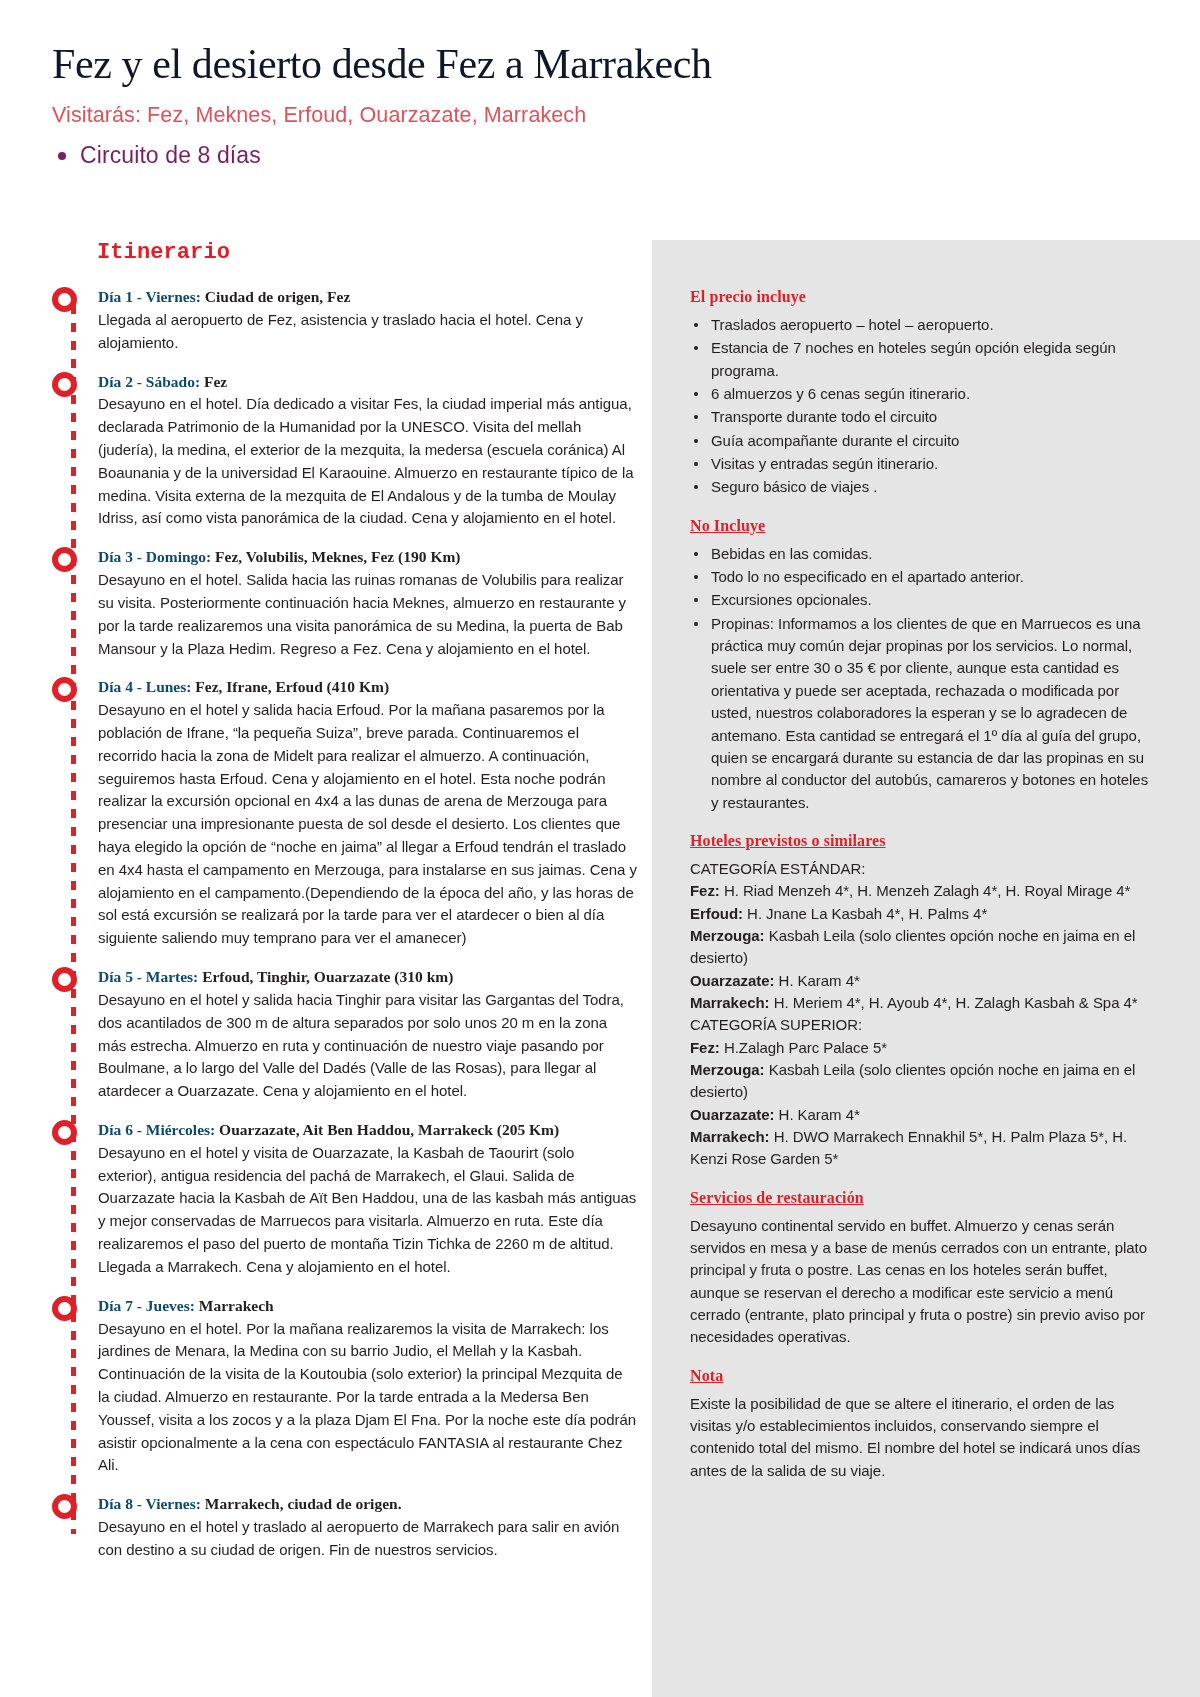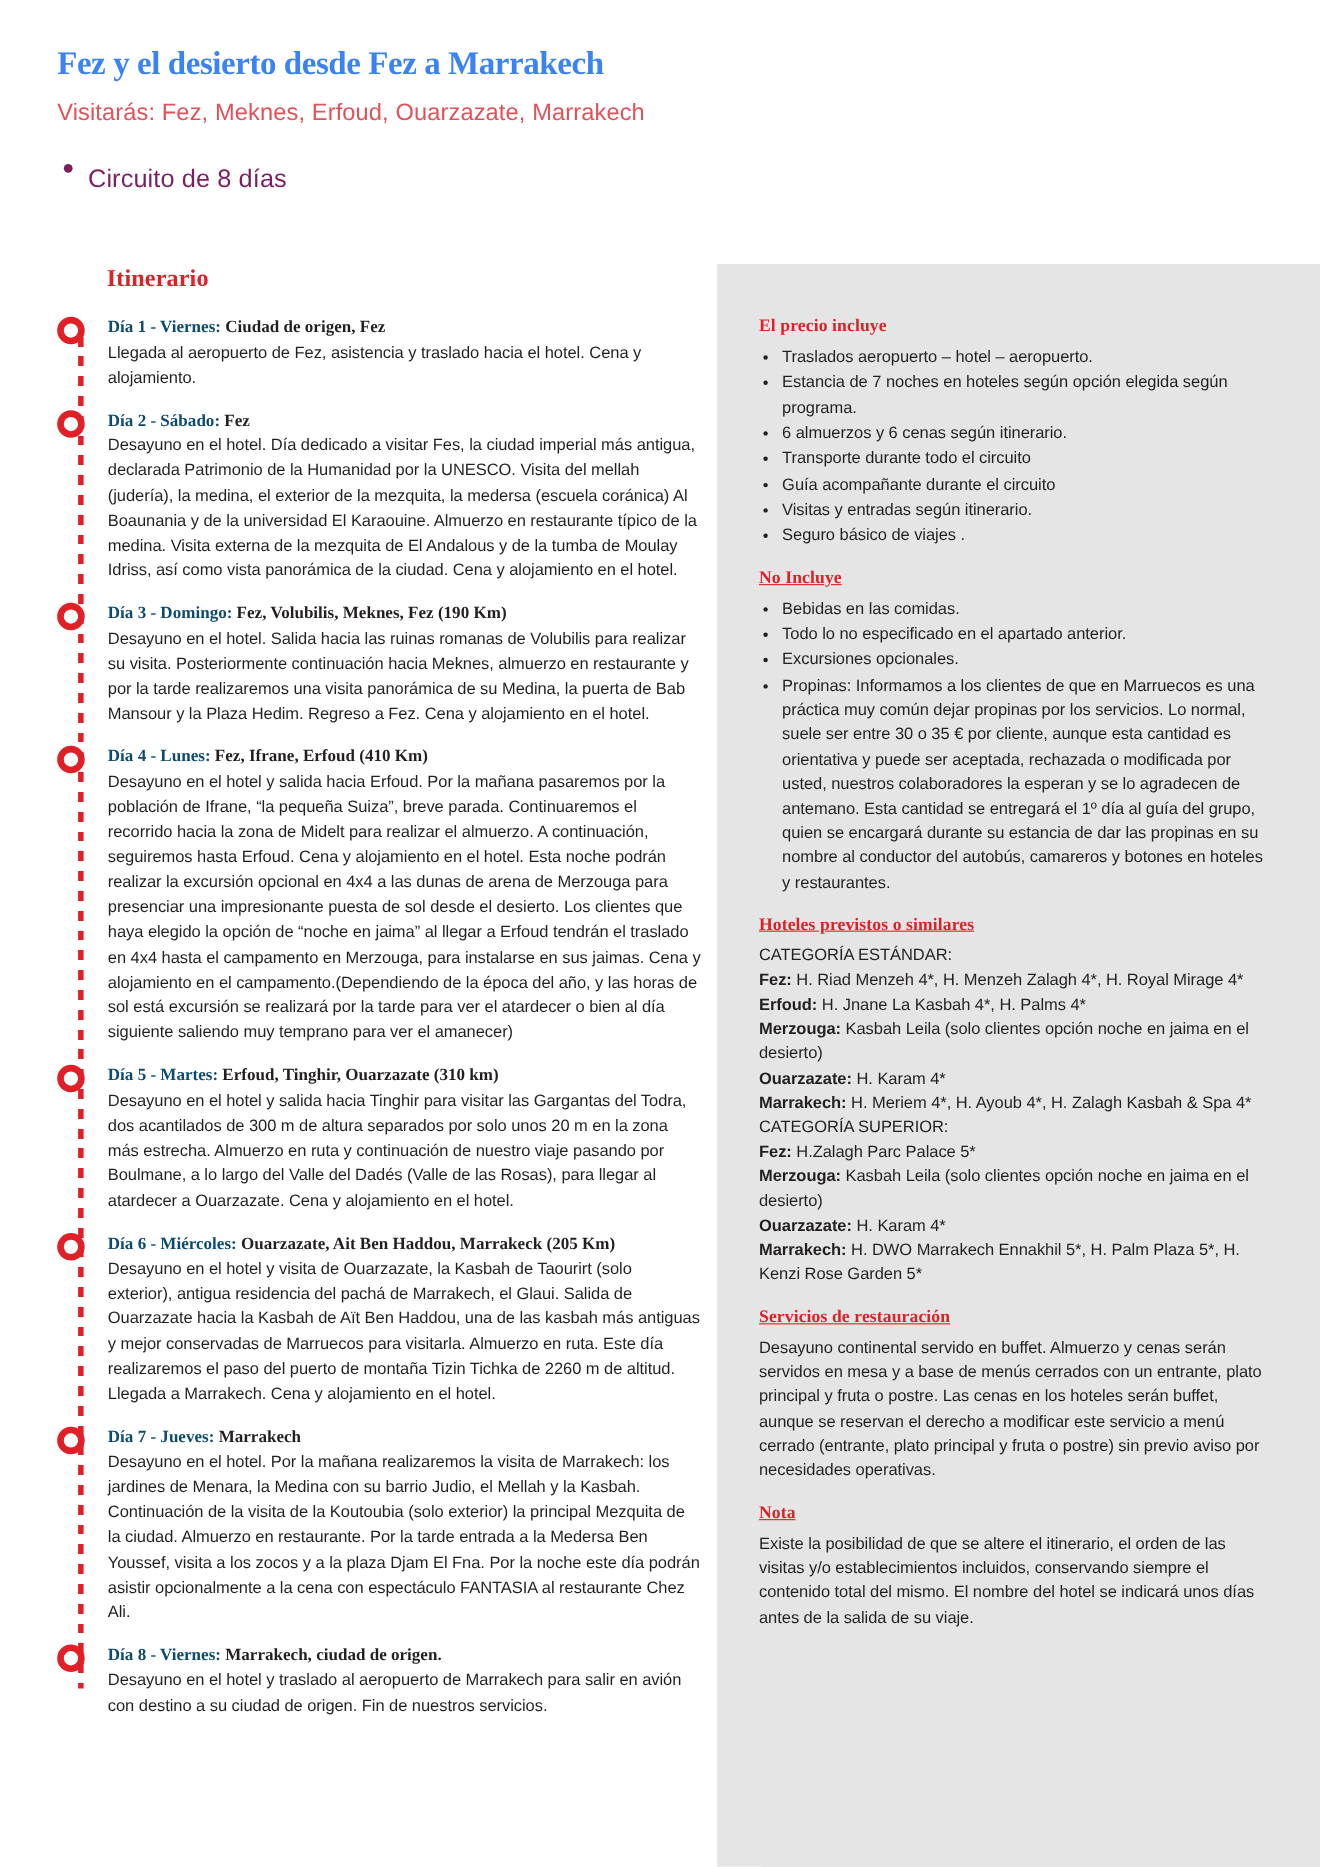--- a/index.html
+++ b/index.html
@@ -21,24 +21,24 @@
   .page-header {
     position: absolute;
     left: 0;
     top: 0;
     width: 1200px;
     padding: 42px 52px 0 52px;
     box-sizing: border-box;
   }
   .main-title {
     font-family: "Liberation Serif", serif;
-    font-weight: bold;
-    font-size: 30px;
+    font-weight: normal;
+    font-size: 42px;
     line-height: 1.08;
-    color: #3b82f6;
+    color: #0f172a;
     letter-spacing: -0.4px;
     margin: 0 0 16px 0;
   }
   .subtitle {
     font-size: 21.5px;
     color: #e0525a;
     margin: 0 0 12px 0;
     font-weight: 400;
     letter-spacing: 0.1px;
   }
@@ -53,41 +53,40 @@
     border-radius: 50%;
     background: #7b1f5e;
     margin-right: 14px;
     flex: none;
   }
   .circuit-text {
     font-size: 23px;
     color: #7b1f5e;
     font-weight: 400;
     letter-spacing: 0.1px;
-    margin-top: 20px;
   }
 
   
   .content {
     position: absolute;
     left: 0;
     top: 240px;
     width: 1200px;
     height: 1457px;
   }
 
   
   .left-col {
     position: absolute;
     left: 52px;
     top: 0;
     width: 585px;
   }
   .itinerary-heading {
-    font-family: Liberation Serif, serif;
+    font-family: Liberation Mono, monospace;
     font-weight: bold;
     font-size: 22px;
     color: #e01f26;
     margin: 0 0 22px 45px;
     letter-spacing: 0.1px;
   }
   .timeline {
     position: relative;
     padding-left: 46px;
   }

